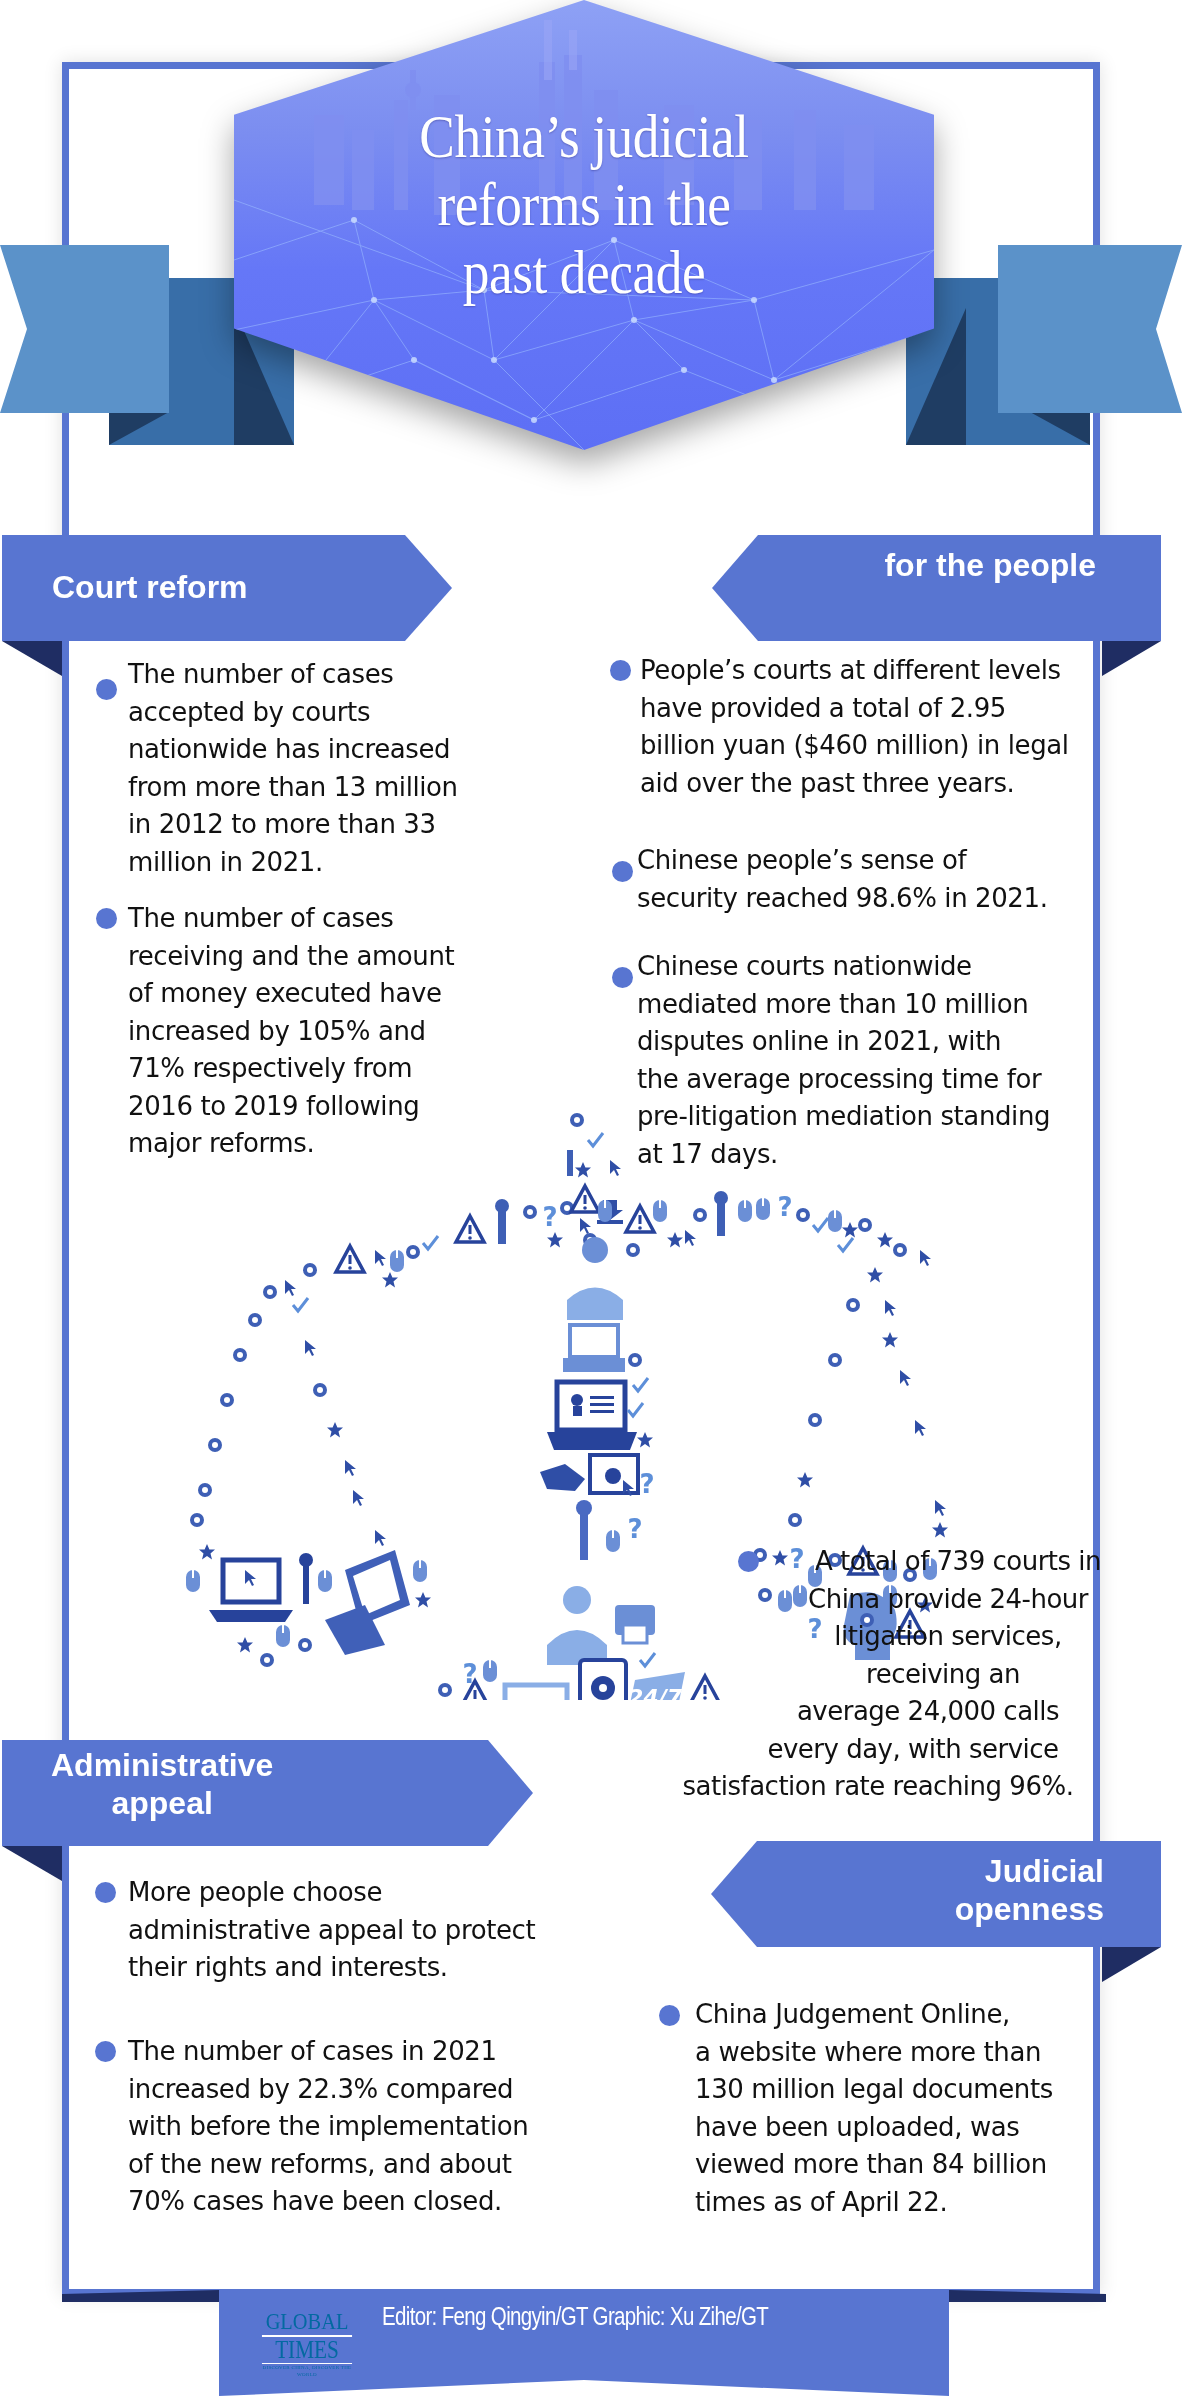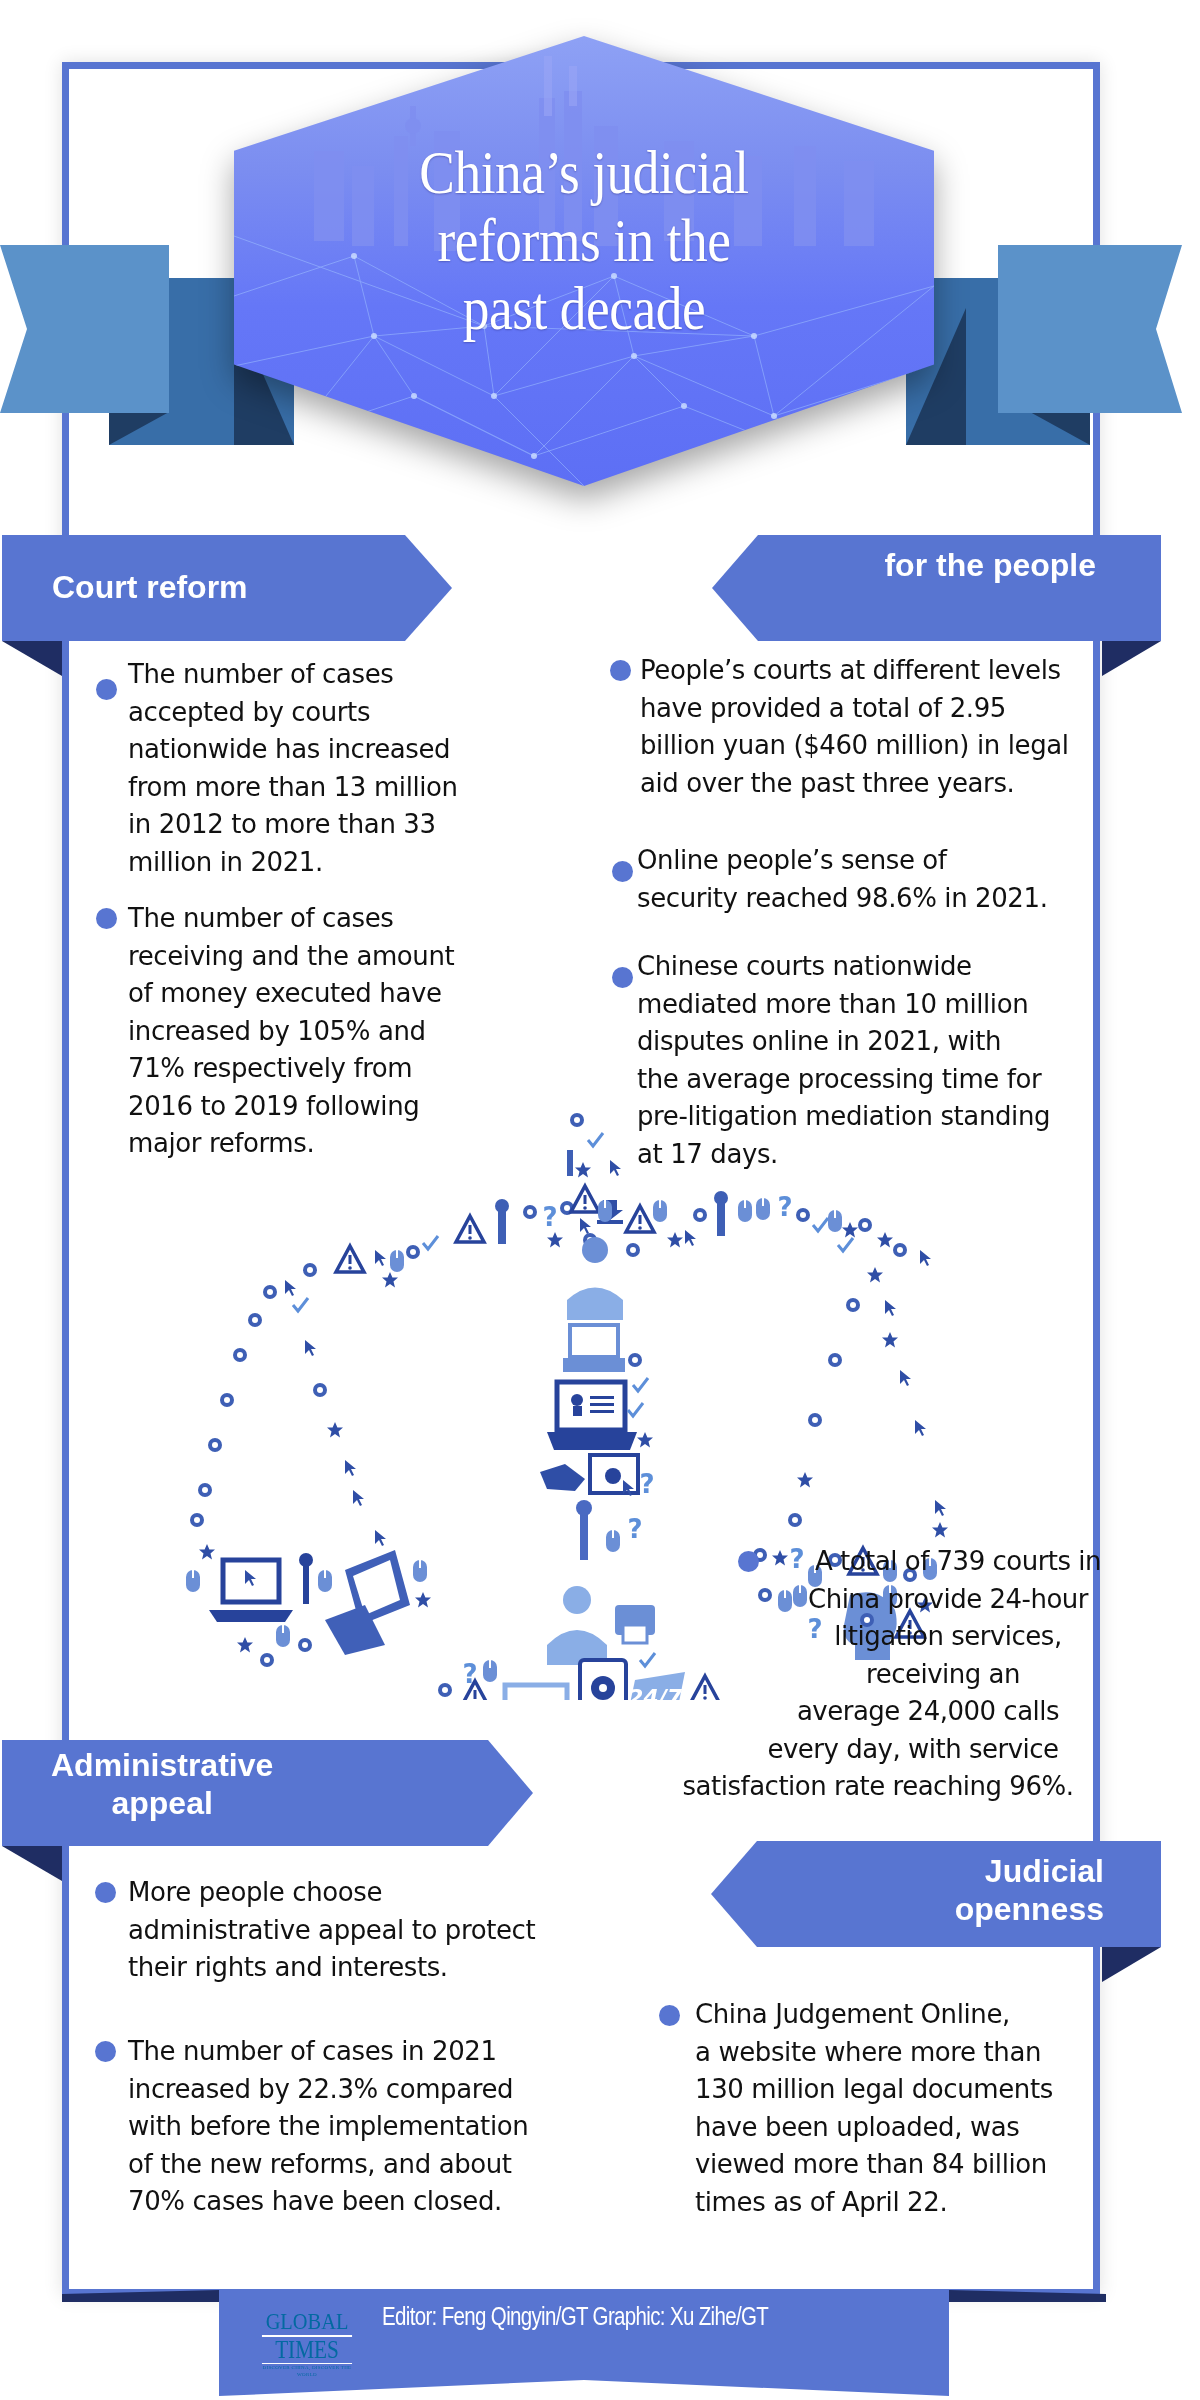--- a/index.html
+++ b/index.html
@@ -9,21 +9,21 @@
   
   .frame { position:absolute; left:62px; top:62px; width:1038px; height:2234px;
            border:7px solid #5875d1; box-sizing:border-box; background:#fff;
            box-shadow: 0 0 18px rgba(0,0,0,0.12); }
   
   .hex-wrap { position:absolute; left:234px; top:0; width:700px; height:450px;
               filter: drop-shadow(0 14px 16px rgba(0,0,0,0.35)); }
   .hex { width:700px; height:450px;
          clip-path: polygon(50% 0, 100% 25.5%, 100% 73%, 50% 100%, 0 73%, 0 25.5%);
          background: linear-gradient(180deg, #8ea1f5 0%, #7b8df0 30%, #6577f7 60%, #5d6ff5 100%);
-         position:relative; overflow:hidden;margin-top:36px; }
+         position:relative; overflow:hidden; }
   .hex svg { position:absolute; left:0; top:0; }
   .hex-title { position:absolute; left:0; top:102px; width:700px; text-align:center;
                font-family:"Liberation Serif", "DejaVu Serif", serif; color:#fff;
                font-size:62px; line-height:68px; letter-spacing:-0.5px;
                transform: scaleX(0.86); transform-origin:center top;
                text-shadow: 0 1px 2px rgba(40,40,120,0.4); }
   .tab-text { position:absolute; font-size:32px; line-height:38px; color:#fff; font-weight:bold;
               font-family:"Liberation Sans", "DejaVu Sans", sans-serif;text-align:center; }
   
   .bullet { position:absolute; font-size:26px; line-height:37.5px; color:#111;
@@ -155,21 +155,21 @@
 
 <div class="bullet" style="left:640px;top:652px;width:460px">
   <span class="dot" style="left:-30px;top:8px"></span>
   <p>People’s courts at different levels</p>
   <p>have provided a total of 2.95</p>
   <p>billion yuan ($460 million) in legal</p>
   <p>aid over the past three years.</p>
 </div>
 <div class="bullet" style="left:637px;top:842px;width:460px">
   <span class="dot" style="left:-25px;top:19px"></span>
-  <p>Online people’s sense of</p>
+  <p>Chinese people’s sense of</p>
   <p>security reached 98.6% in 2021.</p>
 </div>
 <div class="bullet" style="left:637px;top:948px;width:470px">
   <span class="dot" style="left:-25px;top:19px"></span>
   <p>Chinese courts nationwide</p>
   <p>mediated more than 10 million</p>
   <p>disputes online in 2021,  with</p>
   <p>the average processing time for</p>
   <p>pre-litigation mediation standing</p>
   <p>at 17 days.</p>

